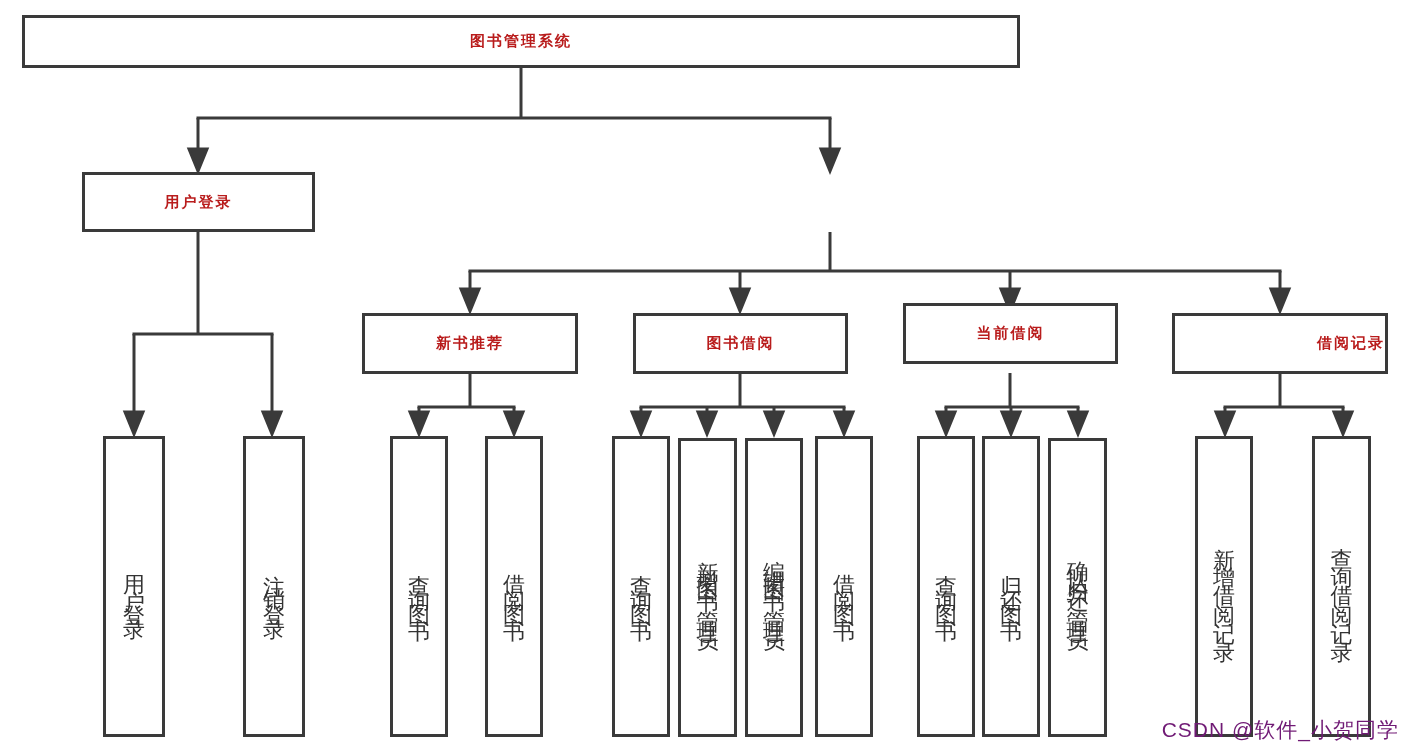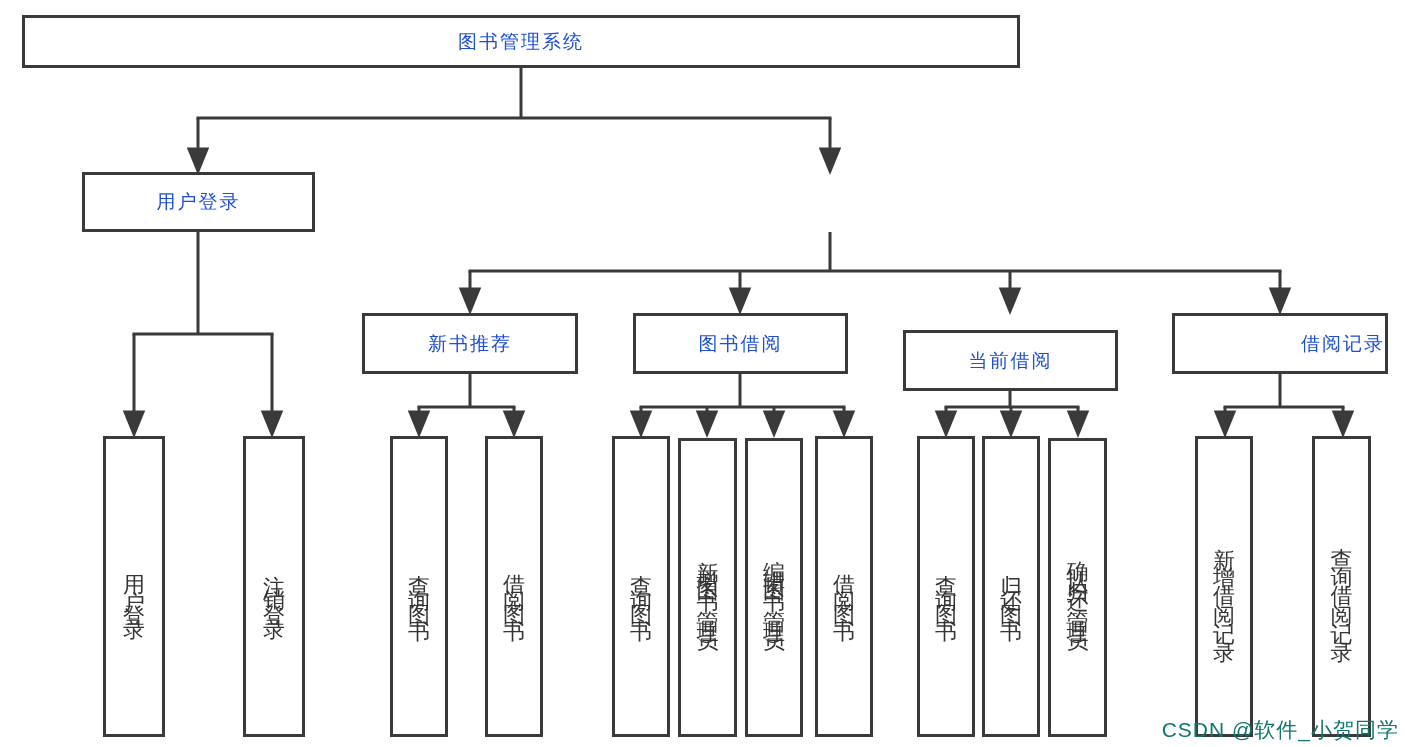--- a/index.html
+++ b/index.html
@@ -29,42 +29,43 @@
   .box {
     position: absolute;
     box-sizing: border-box;
     border: 3px solid #3a3a3a;
     background: #ffffff;
     display: flex;
     align-items: center;
     justify-content: center;
   }
   .hlabel {
-    font-size: 19px;
+    font-size: 15px;
     letter-spacing: 2px;
-    color: #1d4ed8;
+    color: #b91c1c;
     white-space: nowrap;
+    font-weight: bold;
   }
   .leaf .vlabel {
     writing-mode: vertical-rl;
     text-orientation: mixed;
     font-size: 22px;
     color: #333333;
     line-height: 1;
     white-space: nowrap;
   }
   .v4 { letter-spacing: 15px; }
   .v6 { letter-spacing: 19px; }
   .v9 { letter-spacing: 10px; }
   .watermark {
     position: absolute;
     right: 6px;
     bottom: 3px;
     font-size: 21px;
-    color: #0f766e;
+    color: #701a75;
     letter-spacing: 1px;
     z-index: 10;
     white-space: nowrap;
   }
 </style>
 </head>
 <body>
 
 <div class="canvas">
 
@@ -139,21 +140,21 @@
   <div class="box" style="left:82px; top:172px; width:233px; height:60px;">
     <span class="hlabel">用户登录</span>
   </div>
 
   <div class="box" style="left:633px; top:313px; width:215px; height:61px;">
     <span class="hlabel">图书借阅</span>
   </div>
   <div class="box" style="left:362px; top:313px; width:216px; height:61px;">
     <span class="hlabel">新书推荐</span>
   </div>
-  <div class="box" style="left:903px; top:330px; width:215px; height:61px;">
+  <div class="box" style="left:903px; top:303px; width:215px; height:61px;">
     <span class="hlabel">当前借阅</span>
   </div>
   <div class="box" style="left:1172px; top:313px; width:216px; height:61px;justify-content:flex-end;">
     <span class="hlabel">借阅记录</span>
   </div>
 
   <div class="box leaf" style="left:103px; top:436px; width:62px; height:301px;">
     <span class="vlabel v4">用户登录</span>
   </div>
   <div class="box leaf" style="left:243px; top:436px; width:62px; height:301px;">

